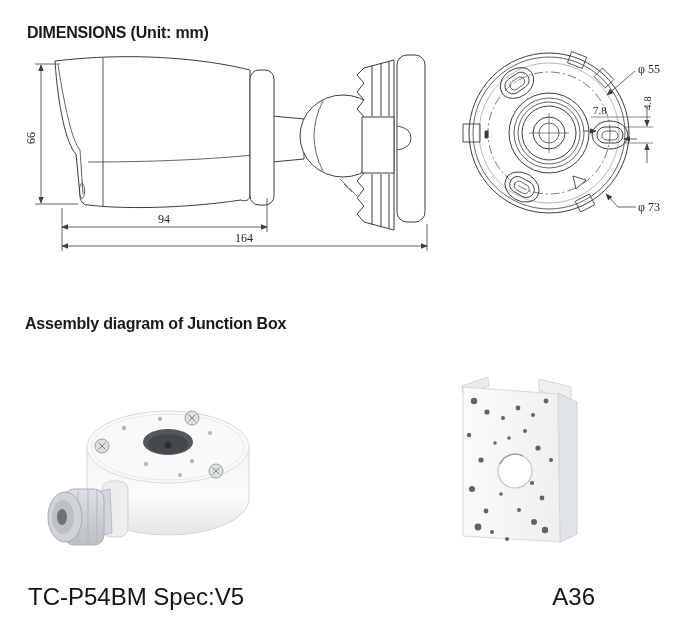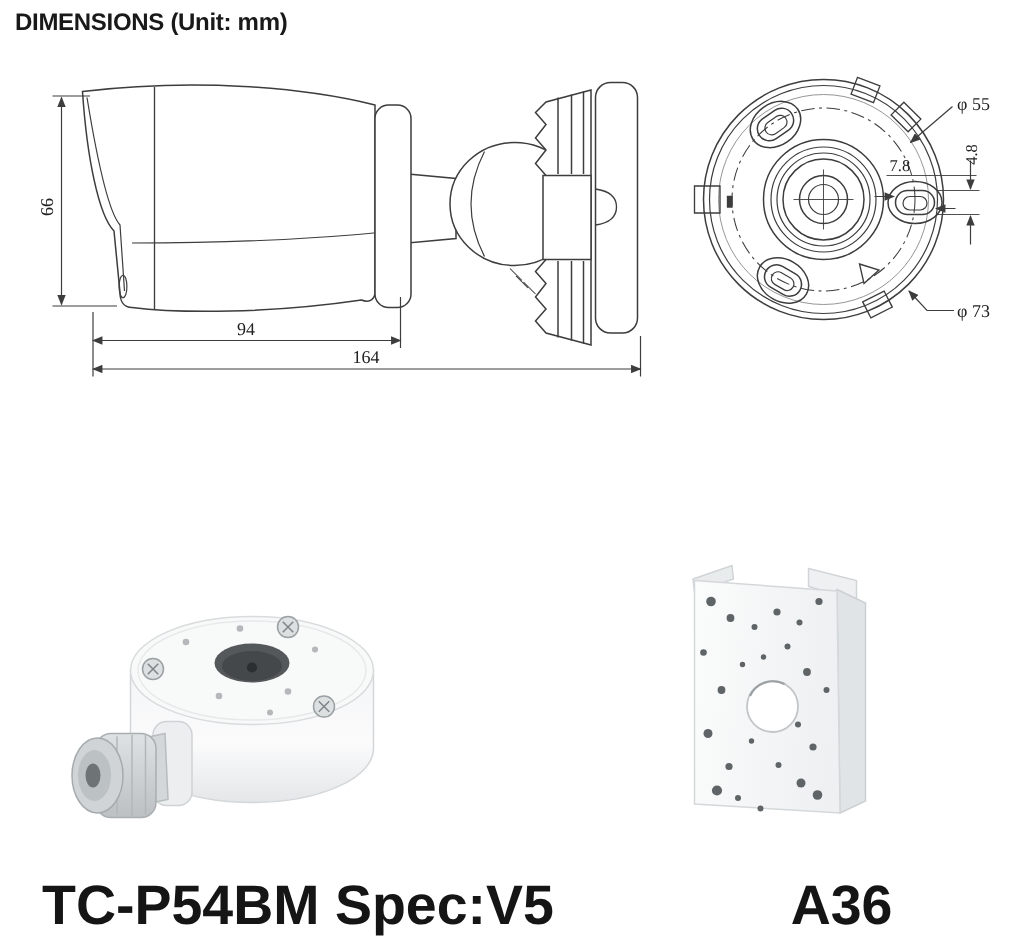--- a/index.html
+++ b/index.html
@@ -1,32 +1,32 @@
 <!DOCTYPE html>
 <html><head>
 <meta charset="utf-8">
 <style>
   html,body { margin:0; padding:0; background:#ffffff; }
   .page {
     position:relative; width:678px; height:624px; background:#ffffff;
     font-family:"Liberation Sans", sans-serif; overflow:hidden;
   }
   .sec-title {
-    position:absolute; margin:0; font-size:16px; font-weight:700;
+    position:absolute; margin:17px; font-size:16px; font-weight:700;
     color:#191919; letter-spacing:-0.2px; white-space:nowrap;
   }
   #dimensions-title { left:10px; top:7px; }
   #assembly-title  { left:8px;  top:298px; }
   .fig { position:absolute; }
   #side-view-fig  { left:20px;  top:48px; }
   #rear-view-fig  { left:455px; top:45px; }
   #junction-box-fig { left:40px;  top:385px; }
   #bracket-fig      { left:445px; top:368px; }
   .product-label {
-    position:absolute; font-size:37px; font-weight:700; color:#151515;
+    position:absolute; font-size:24px; font-weight:400; color:#151515;
     white-space:nowrap;
   }
   #label-junction-box { left:28px; top:583px; }
   #label-bracket { left:445px; top:583px; width:150px; text-align:right; }
   .cad line, .cad path, .cad circle, .cad rect, .cad ellipse, .cad polyline, .cad polygon {
     vector-effect:non-scaling-stroke;
   }
   .dim-text { font-family:"Liberation Serif", serif; font-size:12px; fill:#222; }
   .dim-text-small { font-family:"Liberation Serif", serif; font-size:11px; fill:#222; }
 </style>
@@ -175,20 +175,21 @@
 
       <polyline points="181,162 163,162 151,149" marker-end="url(#arr2)"></polyline>
     </g>
 
     <text class="dim-text" x="183" y="28" stroke="none">φ 55</text>
     <text class="dim-text-small" x="138" y="69" stroke="none">7.8</text>
     <text class="dim-text-small" x="196" y="58" text-anchor="middle" transform="rotate(-90 196 58)" stroke="none">4.8</text>
     <text class="dim-text" x="183" y="166" stroke="none">φ 73</text>
   </svg>
 
+  <h2 class="sec-title" id="assembly-title">Assembly diagram of Junction Box</h2>
 
   <svg class="fig" id="junction-box-fig" width="265" height="180" viewBox="0 0 265 180">
     <defs>
       <linearGradient id="boxSide" x1="0" y1="0" x2="0" y2="1">
         <stop offset="0" stop-color="#f4f5f6"></stop>
         <stop offset="0.55" stop-color="#fbfbfc"></stop>
         <stop offset="1" stop-color="#e4e6e8"></stop>
       </linearGradient>
       <linearGradient id="glandGrad" x1="0" y1="0" x2="0" y2="1">
         <stop offset="0" stop-color="#dfe2e3"></stop>

